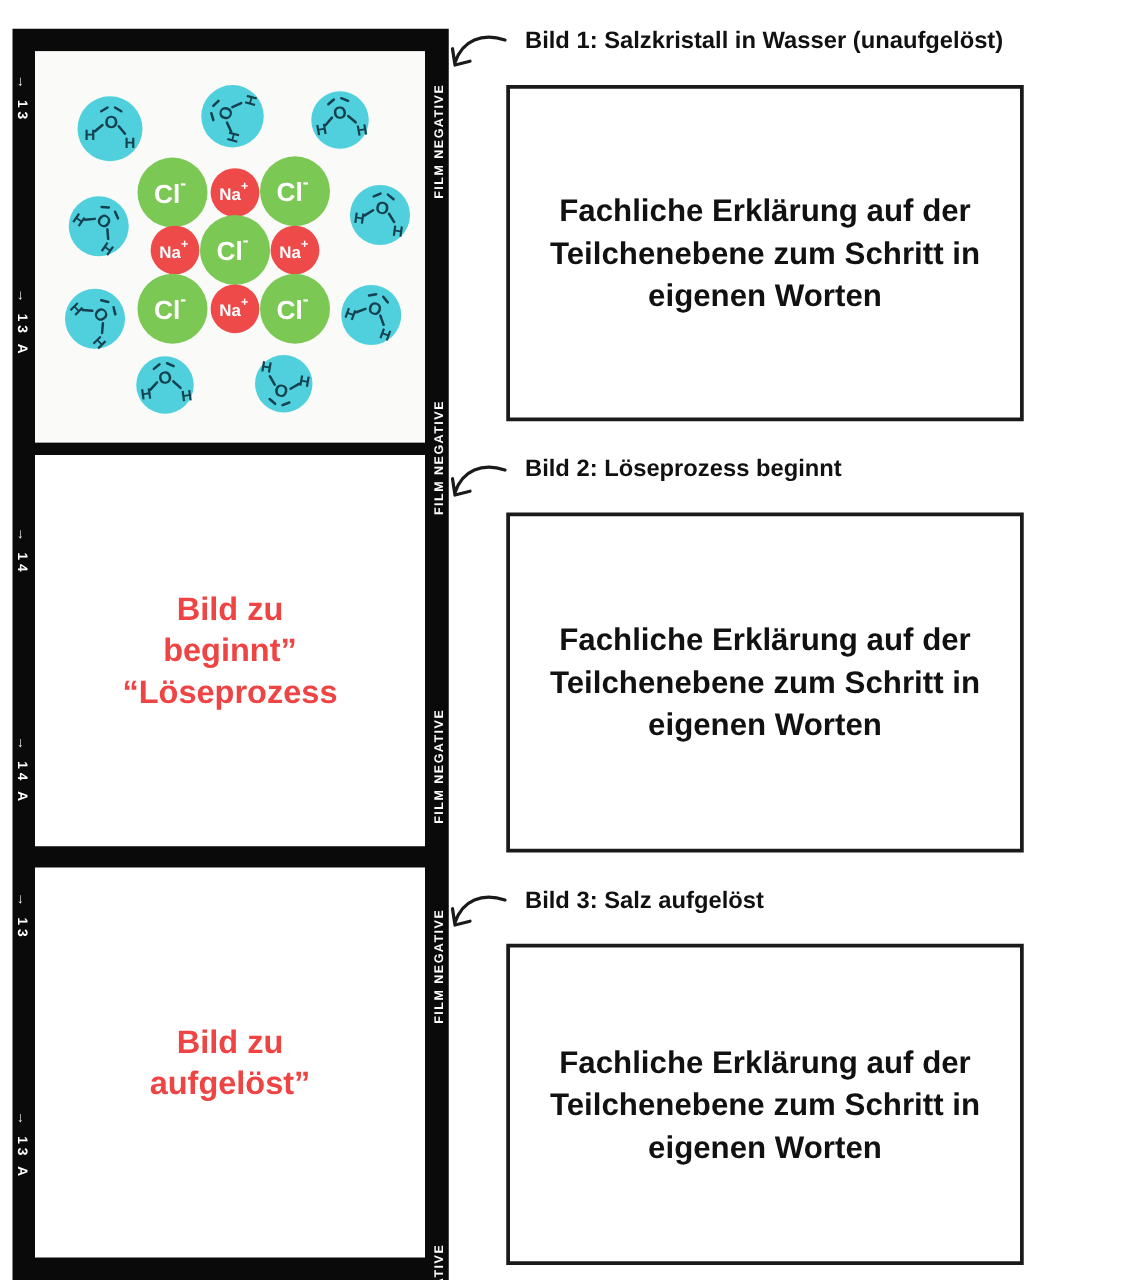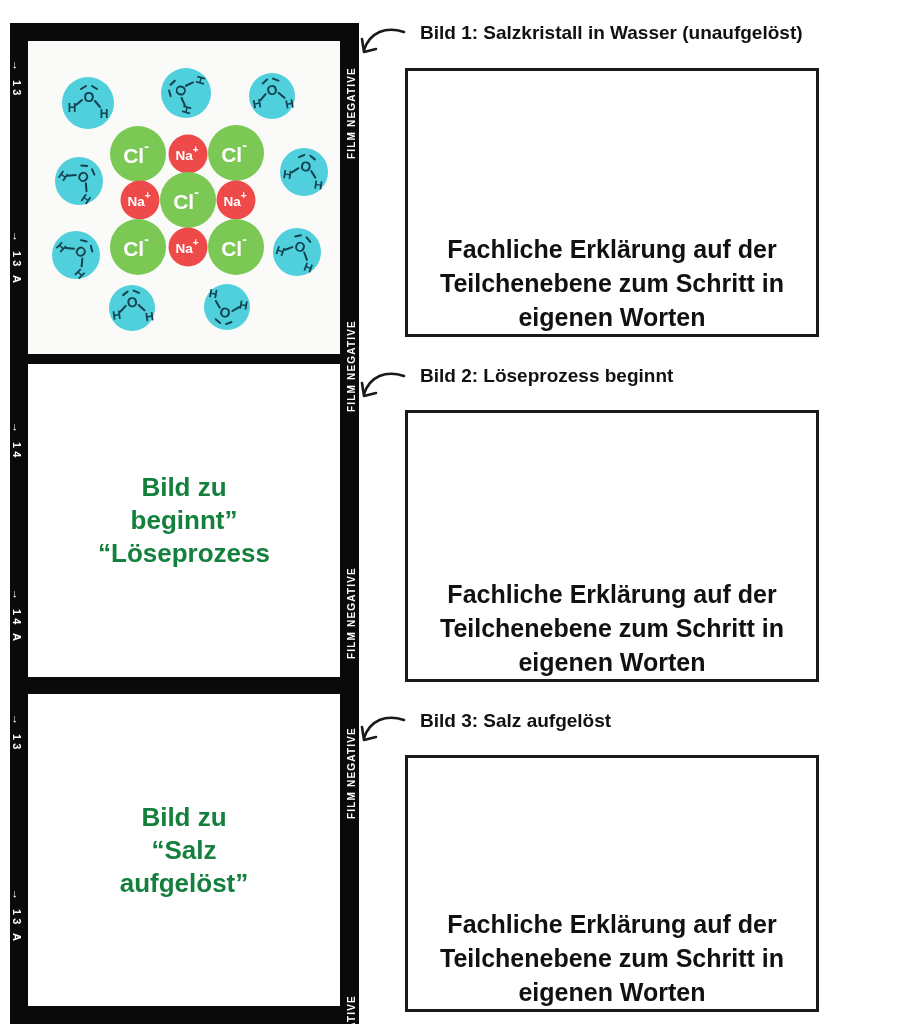--- a/index.html
+++ b/index.html
@@ -7,38 +7,38 @@
     width:900px;height:1024px;position:relative;overflow:hidden;
     background:#ffffff;font-family:"Liberation Sans", sans-serif;color:#111;
   }
   
   .filmstrip{position:absolute;left:10px;top:23px;width:349px;height:1001px;background:#0a0a0a;}
   .frame{position:absolute;left:18px;width:312px;background:#ffffff;}
   .f1{top:18px;height:313px;}
   .f2{top:341px;height:313px;display:flex;align-items:center;justify-content:center;}
   .f3{top:671px;height:312px;display:flex;align-items:center;justify-content:center;}
   .frame svg{display:block;}
-  .frame-text{text-align:center;font-weight:bold;font-size:26px;line-height:33px;color:#15803d;}
+  .frame-text{text-align:center;font-weight:bold;font-size:26px;line-height:33px;color:#ef4444;}
   .edge-mark{
     position:absolute;left:1px;writing-mode:vertical-rl;
     color:#fff;font-weight:bold;font-size:11px;letter-spacing:3px;white-space:nowrap;
   }
   .film-neg{
     position:absolute;right:2px;writing-mode:vertical-rl;transform:rotate(180deg);
     color:#fff;font-weight:bold;font-size:10px;letter-spacing:1.2px;white-space:nowrap;
   }
   
   .sec-label{position:absolute;left:420px;font-size:19px;font-weight:bold;white-space:nowrap;}
   .lbl1{top:22px;} .lbl2{top:365px;} .lbl3{top:710px;}
   .arrow-svg{position:absolute;left:354px;width:54px;height:38px;}
   .arr1{top:26px;} .arr2{top:370px;} .arr3{top:714px;}
   .exp-box{
     position:absolute;left:405px;width:414px;box-sizing:border-box;
     border:3px solid #1a1a1a;background:#fff;
-    display:flex;align-items:flex-end;justify-content:center;
+    display:flex;align-items:center;justify-content:center;
   }
   .bx1{top:68px;height:269px;}
   .bx2{top:410px;height:272px;}
   .bx3{top:755px;height:257px;}
   .box-text{text-align:center;font-weight:bold;font-size:25px;line-height:34px;color:#111;}
 </style>
 </head>
 <body>
 
 <div class="filmstrip" id="strip">
@@ -179,21 +179,20 @@
     <div class="frame-text">
       <div>Bild zu</div>
       <div>beginnt”</div>
       <div>“Löseprozess</div>
     </div>
   </div>
 
   <div class="frame f3">
     <div class="frame-text">
       <div>Bild zu</div>
-      <div>“Salz</div>
       <div>aufgelöst”</div>
     </div>
   </div>
 <div class="edge-mark" style="top: 37px;">→ 13</div>
     <div class="edge-mark" style="top: 208px;">→ 13 A</div>
     <div class="edge-mark" style="top: 399px;">→ 14</div>
     <div class="edge-mark" style="top: 566px;">→ 14 A</div>
     <div class="edge-mark" style="top: 691px;">→ 13</div>
     <div class="edge-mark" style="top: 866px;">→ 13 A</div>
     <div class="film-neg" style="top: 44px;">FILM NEGATIVE</div>

